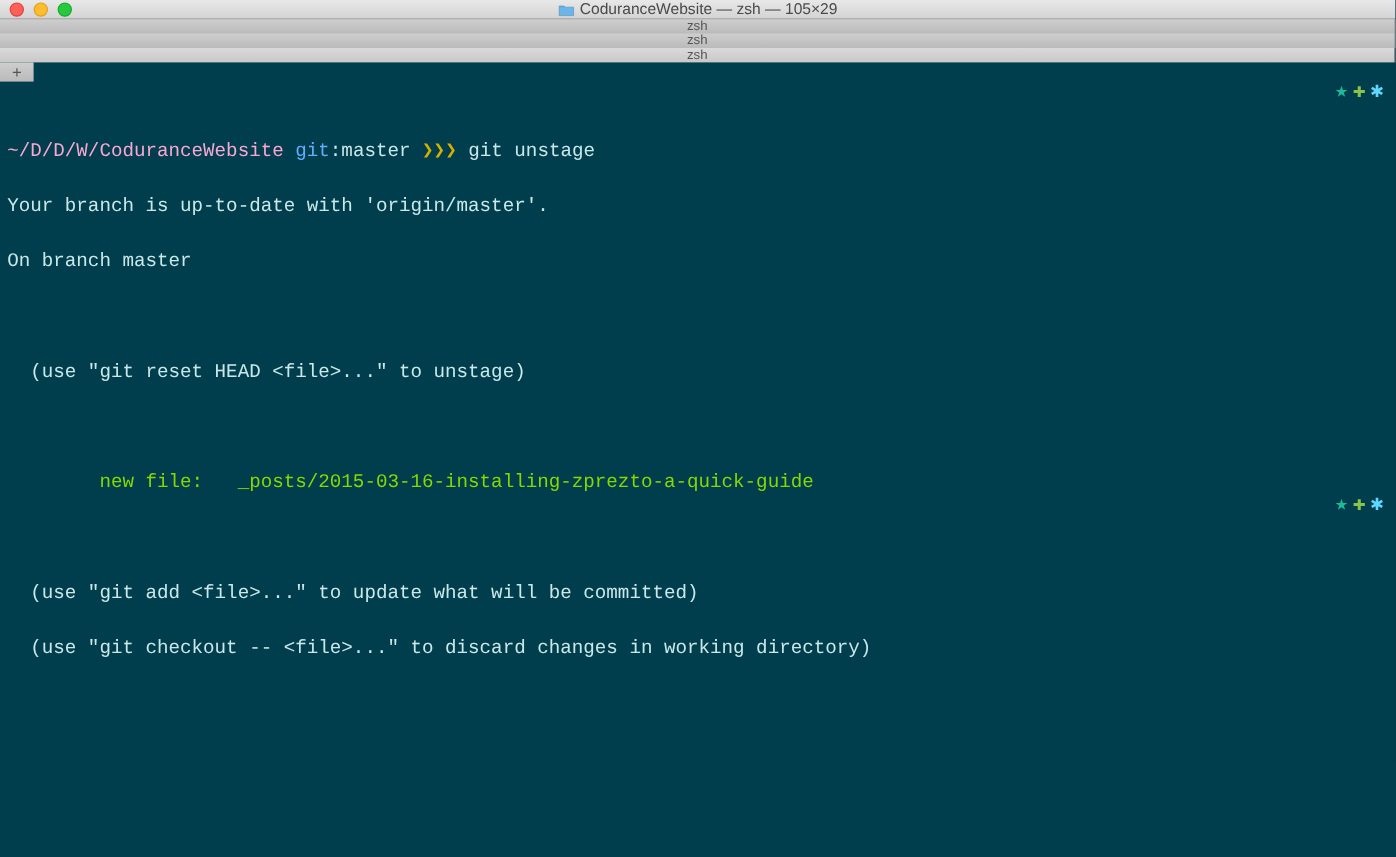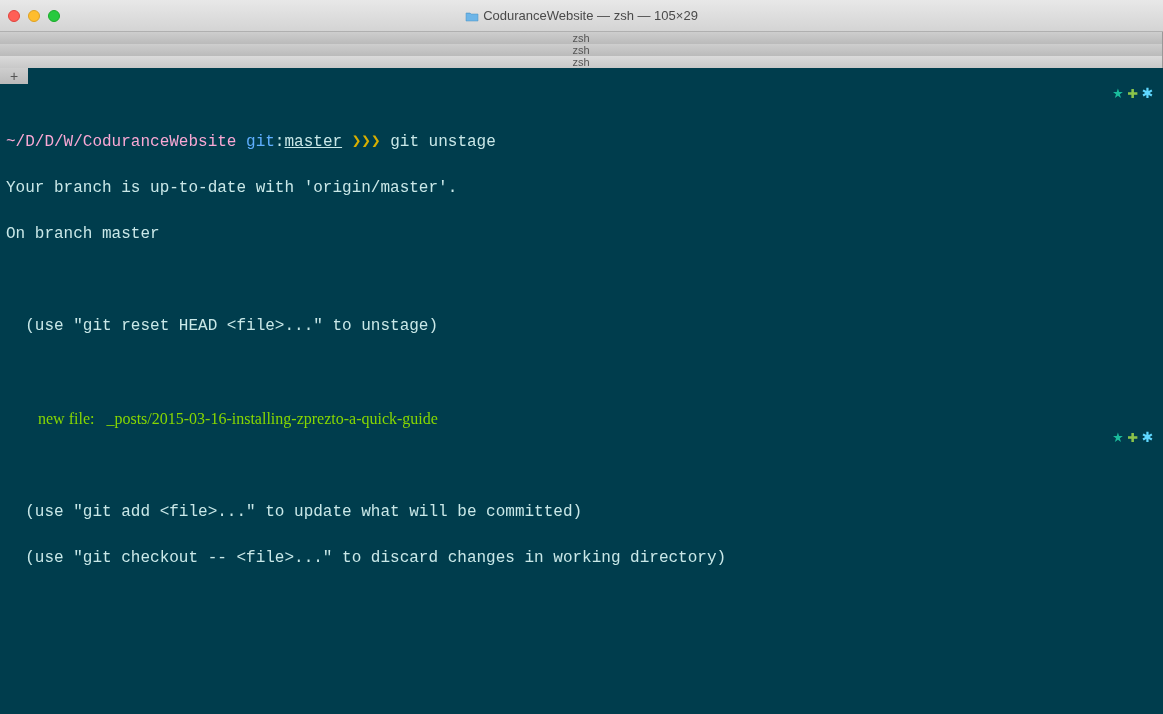--- a/index.html
+++ b/index.html
@@ -8,21 +8,21 @@
       box-sizing: border-box;
     }
     body {
       font-family: 'Menlo', 'Monaco', 'Courier New', monospace;
       background: #003d4d;
       width: 1163px;
       height: 714px;
       overflow: hidden;
     }
     .titlebar {
-      height: 32px;
+      height: 16px;
       background: linear-gradient(to bottom, #e8e8e8, #d4d4d4);
       display: flex;
       align-items: center;
       padding: 0 8px;
       position: relative;
       border-bottom: 1px solid #b0b0b0;
     }
     .traffic-lights {
       display: flex;
       gap: 8px;
@@ -93,24 +93,24 @@
       white-space: pre;
       position: relative;
       height: calc(714px - 46px);
     }
     .line {
       display: block;
     }
     .path { color: #f9a8d4; }
     .git { color: #5fafff; }
     .colon { color: #c9e8e8; }
-    .branch { color: #c9e8e8; text-decoration: underline; }
+    .branch { color: #c9e8e8; }
     .arrows { color: #d7af00; font-weight: bold;}
     .cmd { color: #c9e8e8; }
-    .greenbold { color: #87d700; font-family: Liberation Serif, serif; }
+    .greenbold { color: #87d700; }
     .indicators {
       position: absolute;
       right: 10px;
       display: flex;
       gap: 4px;
       font-size: 18px;
       align-items: center;
     }
     .ind-row1 { top: 26px; }
     .ind-row2 { top: 370px; }

